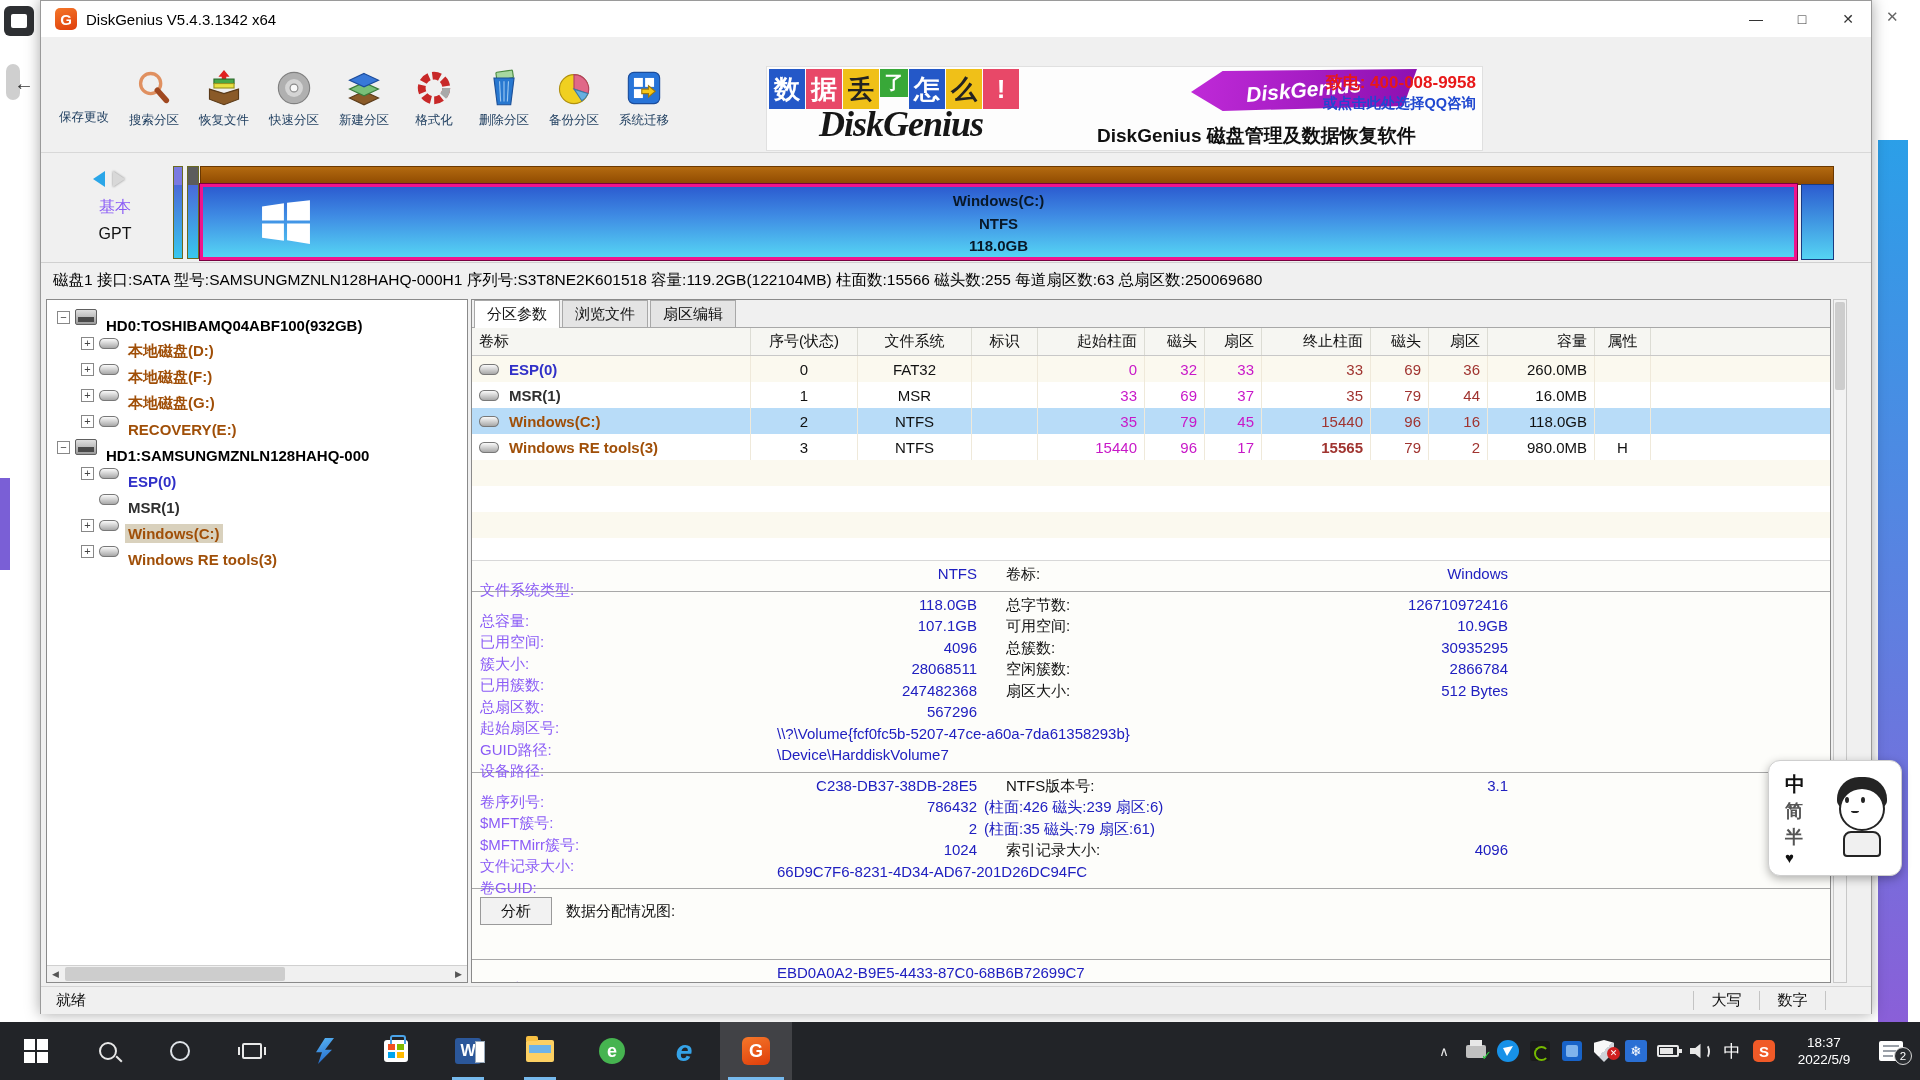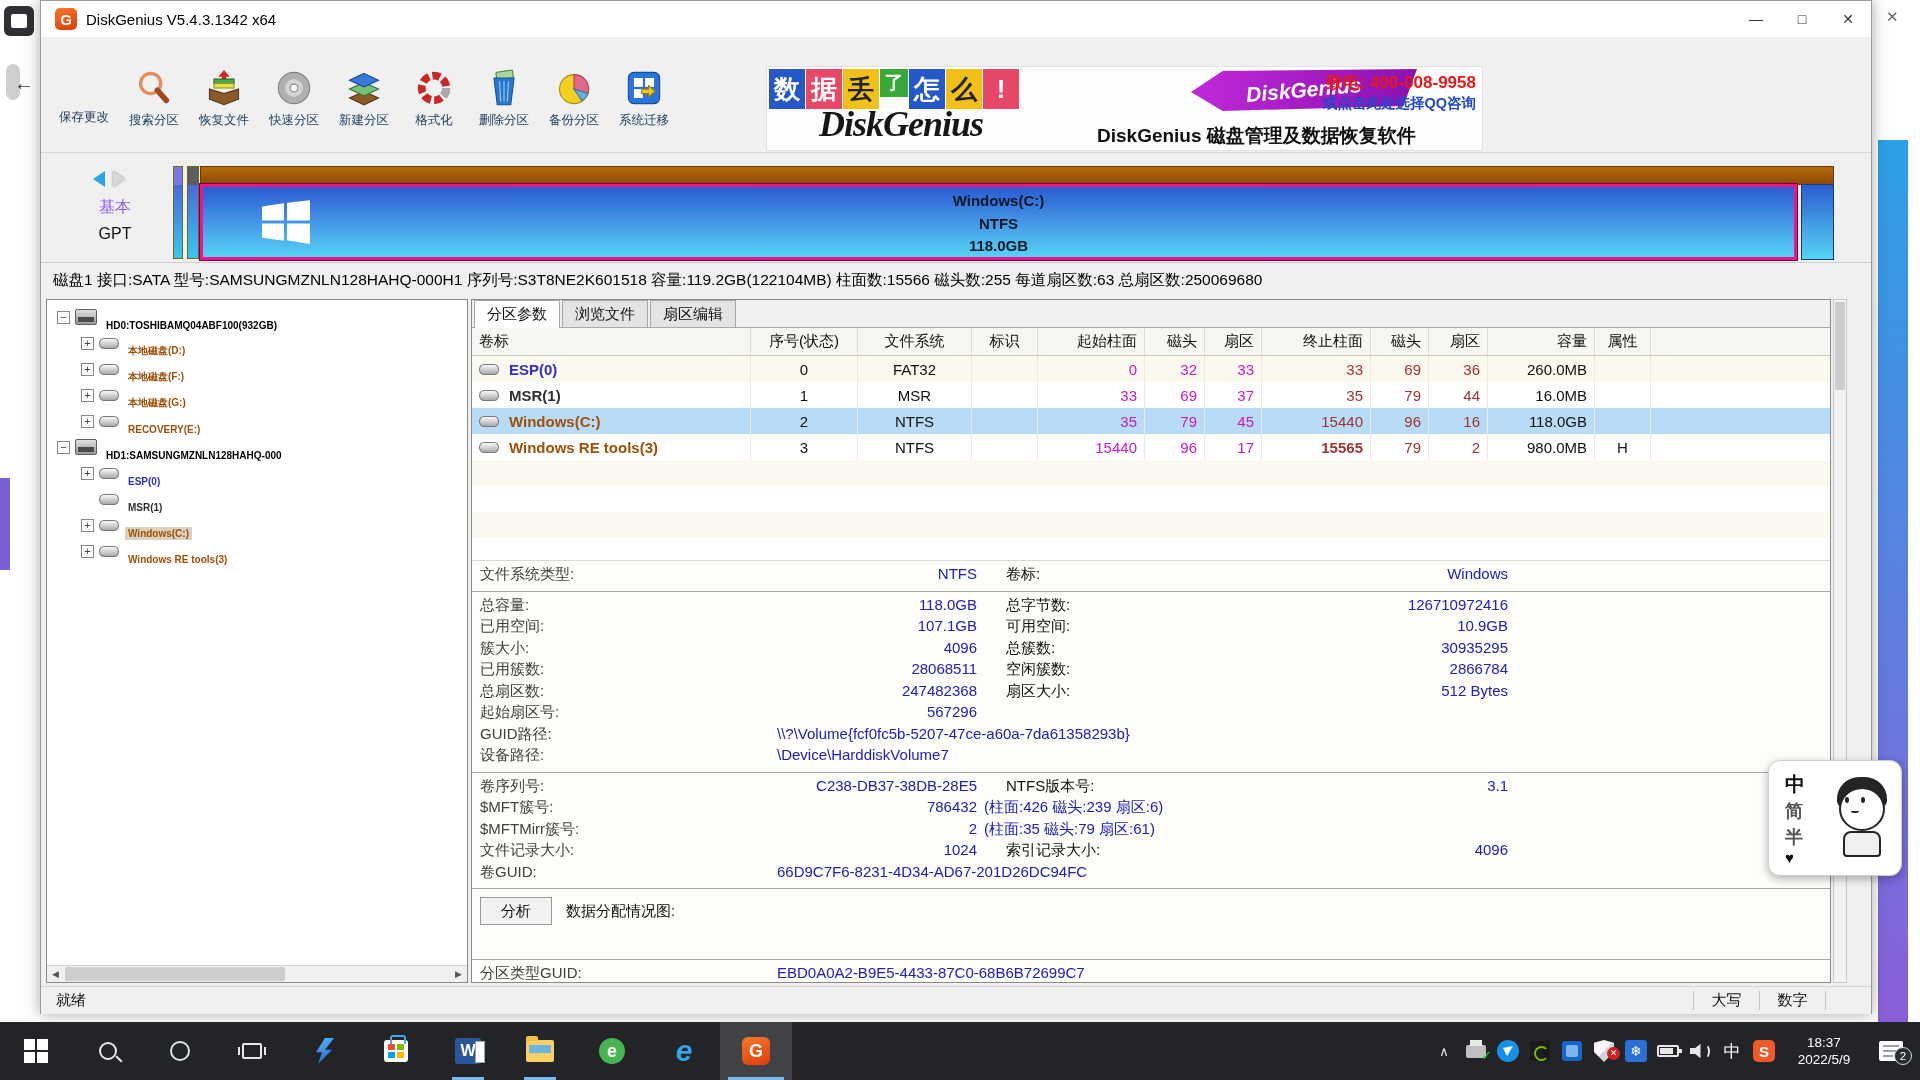--- a/index.html
+++ b/index.html
@@ -80,21 +80,21 @@
 
   
   .tree-panel { position:absolute; left:5px; top:298px; width:422px; height:684px; background:#fff; border:1px solid #8a8a8a; }
   .tree-items { position:absolute; left:0; top:4px; width:100%; }
   .titem { height:26px; display:flex; align-items:center; white-space:nowrap; }
   .titem .exp { width:13px; height:13px; border:1px solid #888; background:#fff; font-size:11px; line-height:11px; text-align:center; color:#444; margin-right:5px; flex:0 0 auto; }
   .exp-hidden { visibility:hidden; }
   .disk-ico { width:22px; height:16px; background:linear-gradient(180deg,#e0e0e0,#9a9a9a); border:1px solid #606060; border-radius:2px; margin-right:6px; position:relative; flex:0 0 auto; }
   .disk-ico::after { content:""; position:absolute; left:2px; bottom:2px; width:16px; height:5px; background:#4a4a4a; }
   .vol-ico { width:20px; height:11px; background:linear-gradient(180deg,#fafafa,#a8a8a8); border:1px solid #787878; border-radius:5px/50%; margin-right:6px; flex:0 0 auto; }
-  .titem .tlab { font-weight:bold; font-size:10px; padding:1px 3px;margin-top:16px; }
+  .titem .tlab { font-weight:bold; font-size:15px; padding:1px 3px;margin-top:16px; }
   .c-disk { color:#000; } .c-orange { color:#a04f08; } .c-blue { color:#3030c8; } .c-dark { color:#303030; }
   .tlab.selected { background:#d9d1bd; }
   .tree-hscroll { position:absolute; left:0; bottom:0; width:100%; height:17px; background:#f0f0f0; border-top:1px solid #d0d0d0; }
   .hs-btn { position:absolute; top:0; width:17px; height:16px; display:flex; align-items:center; justify-content:center; font-size:9px; color:#555; background:#f0f0f0; }
   .hs-left { left:0; } .hs-right { right:0; }
   .hs-thumb { position:absolute; left:18px; top:1px; width:220px; height:14px; background:#cdcdcd; border-radius:2px; }
 
   .right-panel { position:absolute; left:430px; top:298px; width:1360px; height:684px; background:#fff; border:1px solid #8a8a8a; overflow:hidden; }
   .tabs { position:absolute; left:0; top:0; width:100%; height:28px; background:#f0f0f0; border-bottom:1px solid #a8a8a8; display:flex; align-items:flex-end; }
   .tab { height:27px; padding:0 12px; display:flex; align-items:center; font-size:15px; color:#111; border:1px solid #a8a8a8; border-bottom:none; margin-left:2px; background:#e4e4e4; }
@@ -106,21 +106,21 @@
   .trow { height:26px; display:flex; }
   .trow.stripe { background:#fbf9ef; }
   .trow.selected { background:#b8dcf8; }
   .trow .tc { display:flex; align-items:center; font-size:15px; border-right:1px solid #efe9da; padding:0 7px; overflow:hidden; white-space:nowrap; }
   .al { justify-content:flex-start; } .ac { justify-content:center; } .ar { justify-content:flex-end; }
   .tc .rname { font-weight:bold; margin-left:4px; }
   .num-start { color:#c818c8; } .num-end { color:#a03430; }
 
   .details { position:absolute; left:0; top:260px; width:100%; bottom:0; background:#fdfdfa; border-top:1px solid #d8d8d8; font-size:15px; }
   .drow { position:relative; height:21.5px; }
-  .drow .lab  { position:absolute; left:8px; color:#404040; }
+  .drow .lab  { position:absolute; left:8px; color:#8b5cf6;margin-top:16px; }
   .drow .v1   { position:absolute; left:150px; width:355px; text-align:right; color:#2020c0; }
   .drow .sfx  { position:absolute; left:512px; color:#2020c0; }
   .drow .vleft{ position:absolute; left:305px; color:#2020c0; white-space:nowrap; }
   .drow .lab2 { position:absolute; left:534px; color:#101010; }
   .drow .v2   { position:absolute; left:680px; width:356px; text-align:right; color:#2020c0; }
   .dsep { height:0; border-top:1px solid #a8a8a8; margin:4px 0; }
   .fsrow { margin-top:4px; }
   .analyze-row { position:relative; height:34px; margin-top:6px;text-align:right; }
   .analyze-btn { position:absolute; left:8px; top:2px; width:72px; height:28px; background:#f2f2f2; border:1px solid #9a9a9a; font-size:15px; color:#111; display:flex; align-items:center; justify-content:center; }
   .alloc-label { position:absolute; left:94px; top:7px; color:#101010; }

